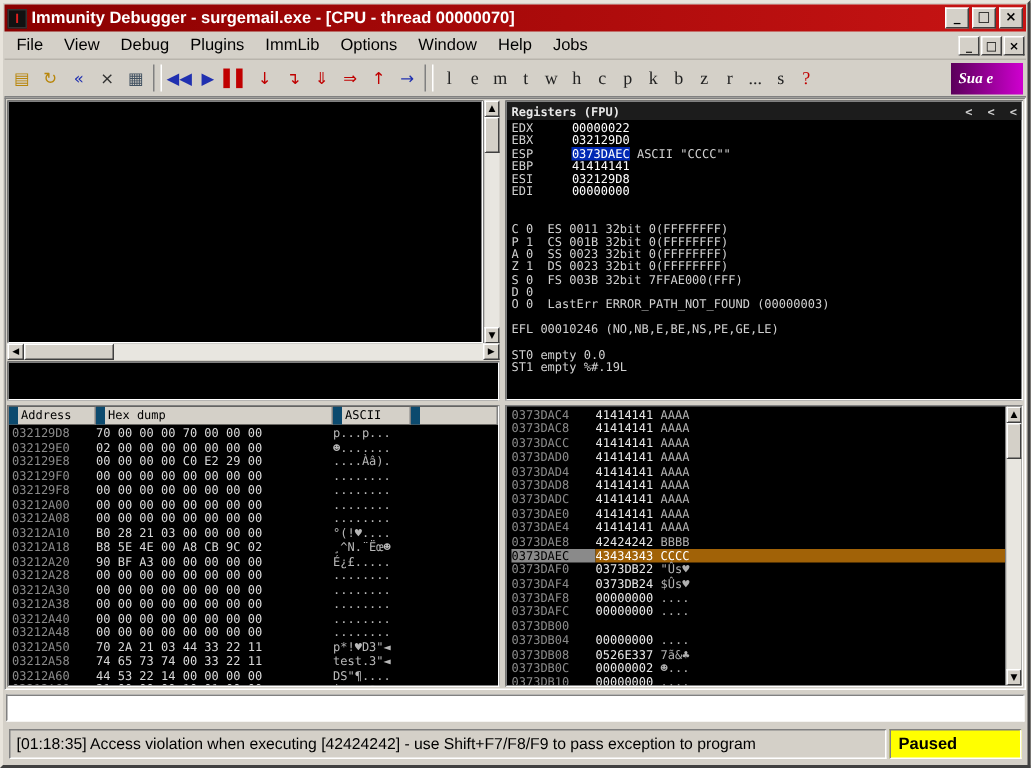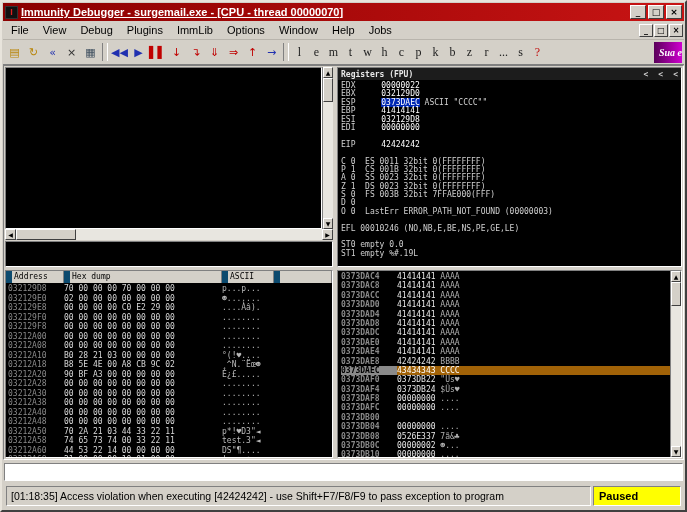--- a/index.html
+++ b/index.html
@@ -10,40 +10,40 @@
     border:2px solid;border-color:#e8e4dc #404040 #404040 #e8e4dc;
     padding:1px;display:flex;flex-direction:column;
     font-family:"Liberation Sans",sans-serif;
     overflow:hidden;
   }
   
   .titlebar{height:18px;flex:0 0 18px;background:linear-gradient(90deg,#8a0000,#c81414);
     color:#fff;display:flex;align-items:center;padding:0 2px;}
   .app-icon{width:13px;height:13px;background:#111;border:1px solid #333;margin-right:3px;
     display:flex;align-items:center;justify-content:center;color:#e02020;font:bold 9px "Liberation Sans",sans-serif;}
-  .title-text{font:bold 11px "Liberation Sans",sans-serif;white-space:nowrap;overflow:hidden;flex:1;text-decoration:underline;}
+  .title-text{font:bold 11px "Liberation Sans",sans-serif;white-space:nowrap;overflow:hidden;flex:1;}
   .wbtn{width:16px;height:14px;margin-left:2px;background:#d4d0c8;color:#000;
     border:1px solid;border-color:#fff #404040 #404040 #fff;
     font:bold 9px "DejaVu Sans",sans-serif;display:flex;align-items:center;justify-content:center;padding:0;}
   
   .menubar{height:19px;flex:0 0 19px;display:flex;align-items:center;padding:0 1px;border-bottom:1px solid #b8b4ac;}
   .menuitem{padding:2px 7px;font:11px "Liberation Sans",sans-serif;color:#000;}
   .mdi-btns{margin-left:auto;display:flex;}
   .mbtn{width:14px;height:13px;margin-left:1px;background:#d4d0c8;color:#000;
     border:1px solid;border-color:#fff #404040 #404040 #fff;
     font:bold 8px "DejaVu Sans",sans-serif;display:flex;align-items:center;justify-content:center;padding:0;}
   
   .toolbar{height:25px;flex:0 0 25px;display:flex;align-items:center;padding:1px 2px;
     border-bottom:1px solid #808080;}
   .tbtn{width:19px;height:20px;flex:0 0 auto;background:transparent;border:1px solid transparent;
     display:flex;align-items:center;justify-content:center;
     font:11px "DejaVu Sans",sans-serif;color:#222;padding:0;}
   .tbtn.letter{font:12px "Liberation Serif",serif;width:17px;}
   .tbtn.sep{width:6px;height:18px;border:none;border-left:1px solid #808080;border-right:1px solid #fff;margin:0 2px;}
-  .banner{margin-left:auto;width:28px;height:21px;background:linear-gradient(90deg,#5a005a,#cf00cf);
+  .banner{margin-left:auto;width:48px;height:21px;background:linear-gradient(90deg,#5a005a,#cf00cf);
     color:#fff;font:italic bold 10px "Liberation Serif",serif;
     display:flex;align-items:center;padding-left:5px;overflow:hidden;white-space:nowrap;}
   
   .mdi{flex:1;min-height:0;display:flex;flex-direction:column;background:#d4d0c8;
     border:1px solid;border-color:#808080 #fff #fff #808080;padding:1px;}
   .toprow{flex:0 0 200px;display:flex;min-height:0;}
   .hsplit{flex:0 0 3px;}
   .botrow{flex:1;display:flex;min-height:0;}
   .vsplit{flex:0 0 4px;}
   .pane{background:#000;border:1px solid;border-color:#808080 #fff #fff #808080;overflow:hidden;}
@@ -82,21 +82,21 @@
   .dump-body{flex:1;padding:1px 0 0 2px;overflow:hidden;}
   .dumprow{height:9.5px;font:8px "DejaVu Sans Mono",monospace;white-space:pre;display:flex;}
   .dumprow .da{flex:0 0 56px;color:#8a8a8a;}
   .dumprow .dh{flex:0 0 158px;color:#d8d8d8;}
   .dumprow .dascii{color:#b8b8b8;}
   
   .stack{flex:1;display:flex;min-width:0;background:#000;
     border:1px solid;border-color:#808080 #fff #fff #808080;overflow:hidden;}
   .stack-body{flex:1;padding:1px 0 0 3px;overflow:hidden;}
   .stackrow{height:9.4px;font:8px "DejaVu Sans Mono",monospace;white-space:pre;display:flex;}
-  .stackrow .sa{flex:0 0 56px;color:#8a8a8a;font-weight:bold;}
+  .stackrow .sa{flex:0 0 56px;color:#8a8a8a;}
   .stackrow .srest{flex:1;color:#d8d8d8;}
   .stackrow .sv{color:#e8e8e8;}
   .stackrow .sc{color:#b0b0b0;}
   .stackrow.hl .sa{background:#8a8a8a;color:#000;}
   .stackrow.hl .srest{background:#a16207;}
   .stackrow.hl .sv,.stackrow.hl .sc{color:#fff;background:transparent;}
   
   .cmdbar{flex:0 0 18px;margin:2px 1px;}
   .cmd-input{width:100%;height:18px;border:1px solid;border-color:#808080 #fff #fff #808080;
     background:#fff;font:10px "DejaVu Sans Mono",monospace;padding:1px 3px;outline:none;}
@@ -261,21 +261,20 @@
             <div class="regline hl"><span>ESP </span><span class="rval">0373DAEC</span><span> ASCII "CCCC""</span></div>
 
             <div class="regline"><span>EBP </span><span class="rval">41414141</span><span></span></div>
 
             <div class="regline"><span>ESI </span><span class="rval">032129D8</span><span></span></div>
 
             <div class="regline"><span>EDI </span><span class="rval">00000000</span><span></span></div>
 
             <div class="regline"><span></span><span class="rval"></span><span></span></div>
 
-            <div class="regline"><span>EIP </span><span class="rval">42424242</span><span></span></div>
 
             <div class="regline"><span></span><span class="rval"></span><span></span></div>
 
             <div class="regline"><span>C 0  ES 0011 32bit 0(FFFFFFFF)</span><span class="rval"></span><span></span></div>
 
             <div class="regline"><span>P 1  CS 001B 32bit 0(FFFFFFFF)</span><span class="rval"></span><span></span></div>
 
             <div class="regline"><span>A 0  SS 0023 32bit 0(FFFFFFFF)</span><span class="rval"></span><span></span></div>
 
             <div class="regline"><span>Z 1  DS 0023 32bit 0(FFFFFFFF)</span><span class="rval"></span><span></span></div>

